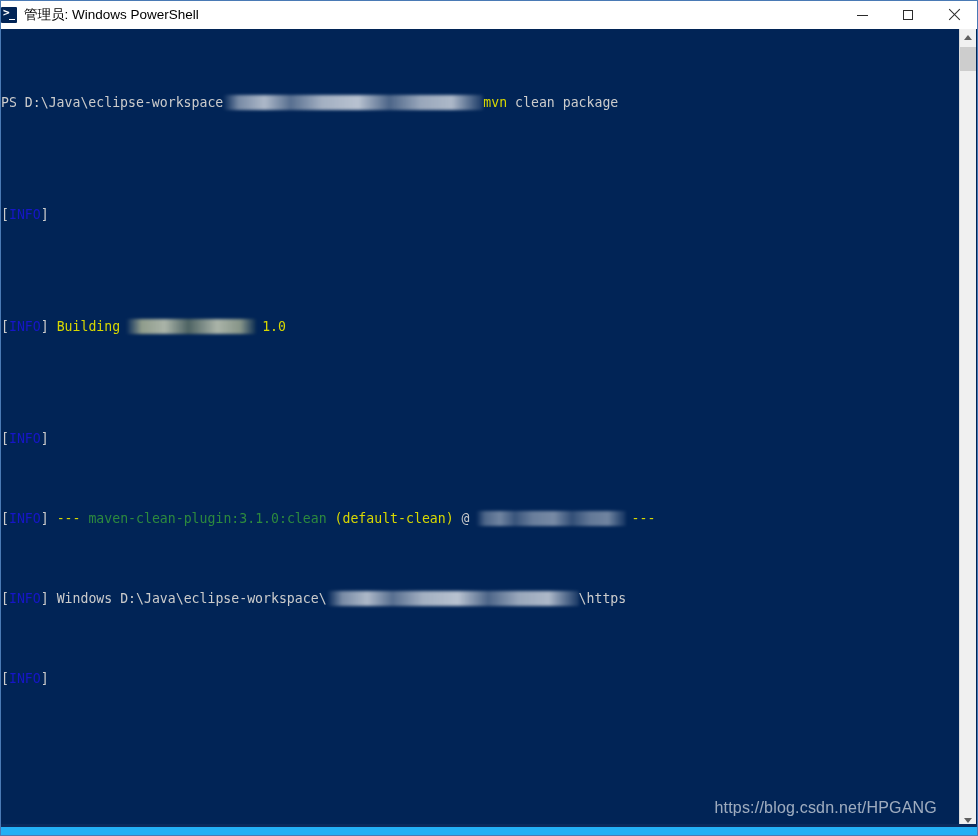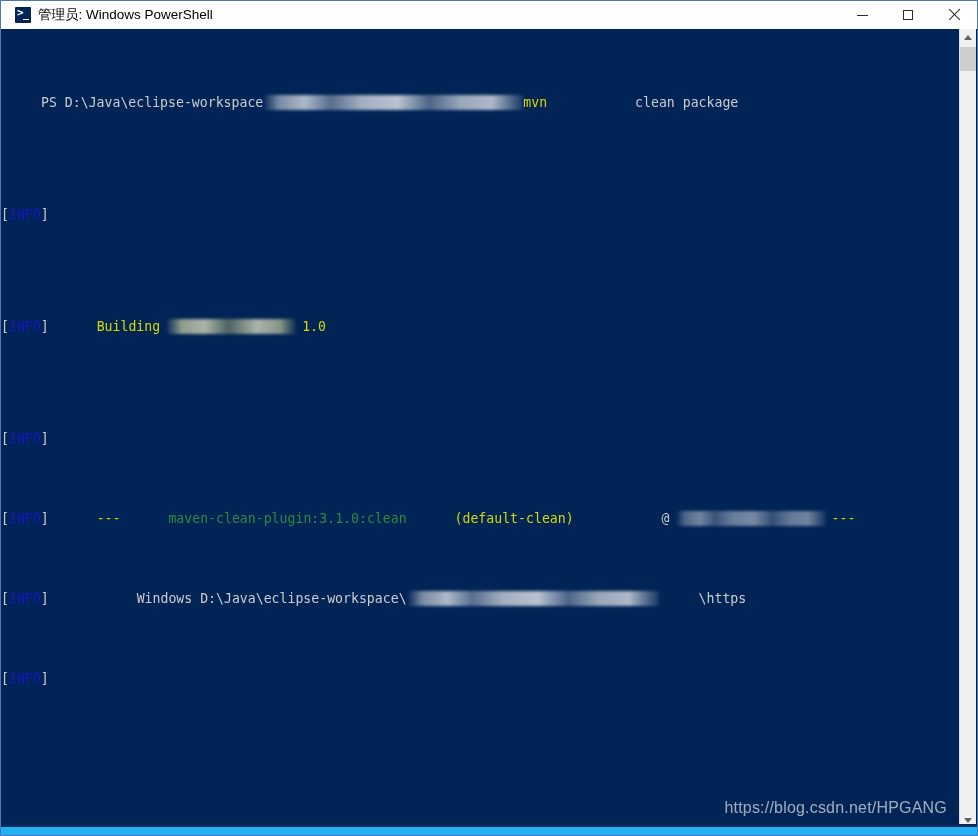--- a/index.html
+++ b/index.html
@@ -32,21 +32,21 @@
     width: 976px;
     height: 28px;
     background: #ffffff;
     display: flex;
     align-items: center;
     box-sizing: border-box;
   }
   .title-left {
     display: flex;
     align-items: center;
-    padding-left: 14px;
+    padding-left: 0;
     flex: 1 1 auto;
     min-width: 0;
   }
   .ps-icon {
     width: 16px; height: 16px;
     background: #012456;
     border-radius: 1px;
     position: relative;
     flex: 0 0 auto;
     margin-right: 7px;
@@ -133,21 +133,21 @@
     line-height: 16px;
     letter-spacing: 0px;
     white-space: pre;
     color: #cccccc;
   }
   .ln {
     height: 16px;
     white-space: pre;
     overflow: visible;
   }
-  .w  { color: #cccccc; margin-left: 40px; }          
+  .w  { color: #cccccc; }          
   .y  { color: #d8d800; }          
   .g  { color: #2d8a3e; text-align: center; }          
   .b  { color: #1616c8; }          
   .br { color: #cccccc; }          
 
   
   .rb {
     display: inline-block;
     vertical-align: -3px;
     height: 15px;
@@ -178,21 +178,21 @@
         rgba(225,225,170,0.70) 88%,
         rgba(216,216,0,0.05) 100%);
   }
   .rb-dim {
     opacity: 0.55;
   }
 
   
   .watermark {
     position: absolute;
-    right: 14px;
+    right: 24px;
     bottom: 12px;
     font-family: "Liberation Sans", sans-serif;
     font-size: 16px;
     color: rgba(255,255,255,0.62);
     white-space: nowrap;
     letter-spacing: 0.2px;
   }
 
   
   .scrollbar {

